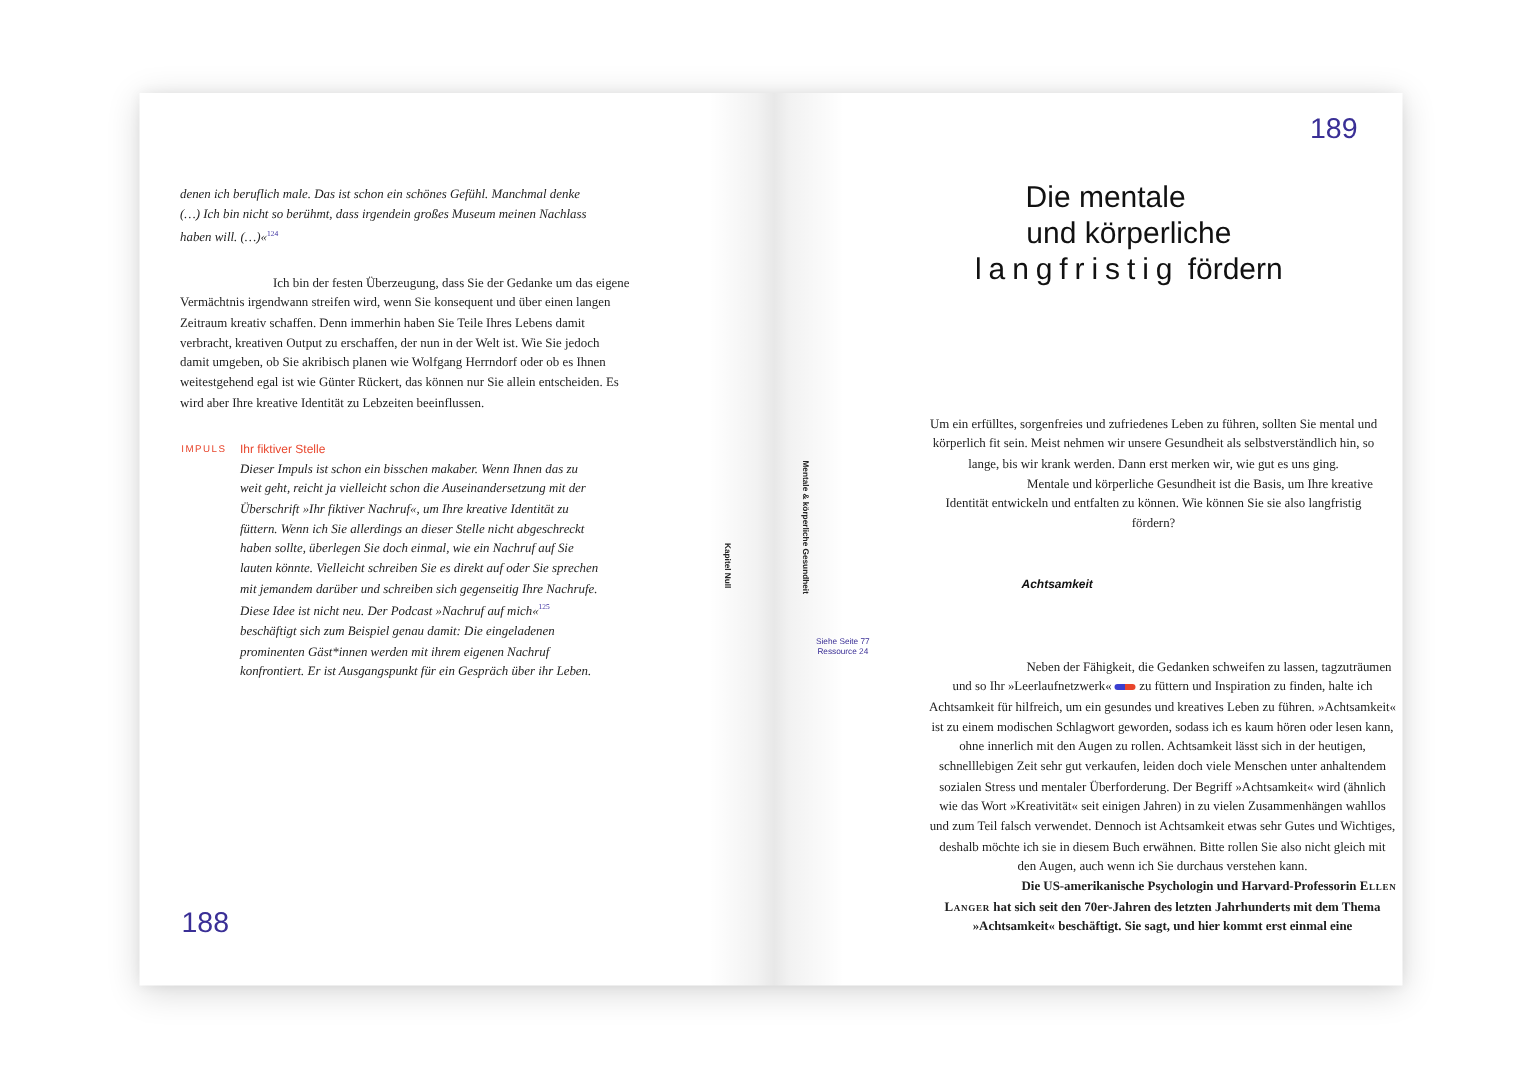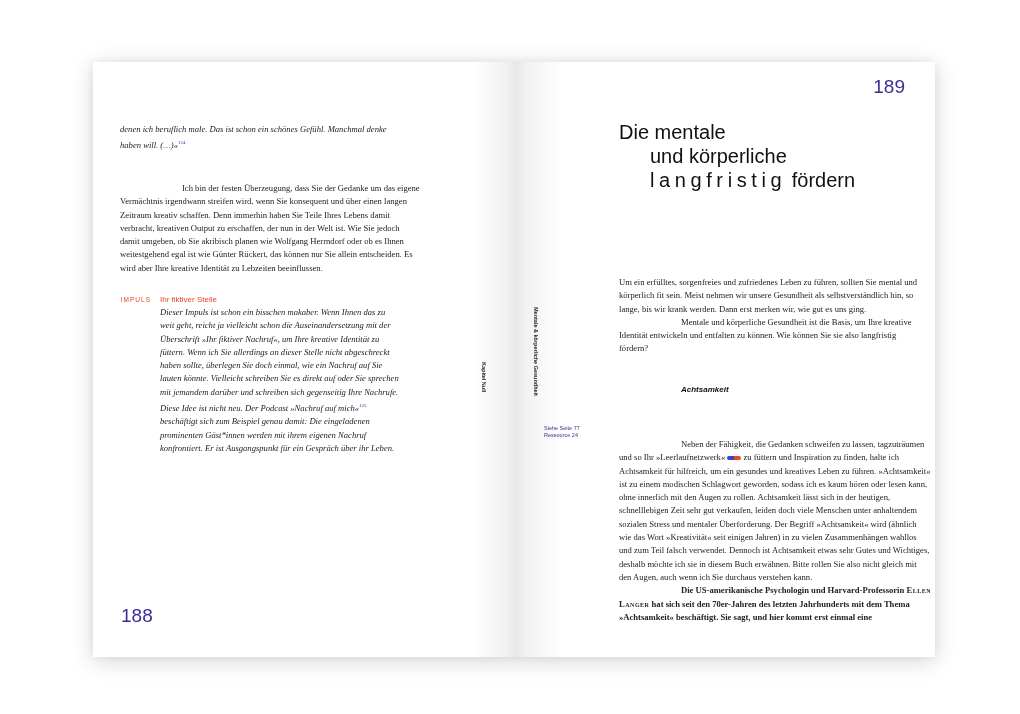--- a/index.html
+++ b/index.html
@@ -1,21 +1,21 @@
 <!DOCTYPE html>
 <html><head>
 <meta charset="utf-8">
 <style>
   html,body{margin:0;padding:0;}
   body{width:1020px;height:714px;background:#ffffff;position:relative;overflow:hidden;font-family:"DejaVu Serif",serif;}
   .spread{position:absolute;left:93px;top:62px;width:842px;height:595px;background:#fff;box-shadow:0 4px 22px rgba(0,0,0,0.16),0 0 8px rgba(0,0,0,0.06);}
   .gutter{position:absolute;left:380px;top:0;width:90px;height:100%;background:linear-gradient(to right,rgba(0,0,0,0) 0%,rgba(0,0,0,0.05) 35%,rgba(0,0,0,0.09) 48%,rgba(0,0,0,0.05) 60%,rgba(0,0,0,0) 100%);pointer-events:none;}
   .page{position:absolute;top:0;height:100%;}
   .left-page{left:0;width:421px;}
-  .right-page{left:421px;width:421px;}
+  .right-page{left:421px;width:421px;text-align:center;}
   .body-text{font-family:"Liberation Serif",serif;font-size:8.6px;line-height:13.3px;color:#222;}
   .italic{font-style:italic;}
   .indent{text-indent:62px;}
   .quote-block{position:absolute;left:27px;top:61px;width:300px;}
   .para-left{position:absolute;left:27px;top:120px;width:300px;}
   .impuls{position:absolute;left:0;top:231px;width:340px;}
   .impuls-label{position:absolute;left:-2px;top:0;width:60px;text-align:right;font-family:"Liberation Sans",sans-serif;font-size:6.5px;letter-spacing:1px;color:#e8452c;line-height:13px;}
   .impuls-title{position:absolute;left:67px;top:0;font-family:"Liberation Sans",sans-serif;font-size:8px;color:#e8452c;line-height:13px;}
   .impuls-text{position:absolute;left:67px;top:13px;width:240px;}
   sup.ref{color:#3b2fa0;font-size:5px;font-style:normal;}
@@ -37,20 +37,21 @@
 </style>
 </head>
 <body>
 
 <div class="spread">
   <div class="gutter"></div>
 
   <div class="page left-page">
     <div class="quote-block body-text italic">
       <div>denen ich beruflich male. Das ist schon ein schönes Gefühl. Manchmal denke</div>
+      <div>(…) Ich bin nicht so berühmt, dass irgendein großes Museum meinen Nachlass</div>
       <div><span>haben will. (…)«</span><sup class="ref">124</sup></div>
     </div>
 
     <p class="para-left body-text indent" style="margin:0;">Ich bin der festen Überzeugung, dass Sie der Gedanke um das eigene Vermächtnis irgendwann streifen wird, wenn Sie konsequent und über einen langen Zeitraum kreativ schaffen. Denn immerhin haben Sie Teile Ihres Lebens damit verbracht, kreativen Output zu erschaffen, der nun in der Welt ist. Wie Sie jedoch damit umgeben, ob Sie akribisch planen wie Wolfgang Herrndorf oder ob es Ihnen weitestgehend egal ist wie Günter Rückert, das können nur Sie allein entscheiden. Es wird aber Ihre kreative Identität zu Lebzeiten beeinflussen.</p>
 
     <div class="impuls">
       <div class="impuls-label">IMPULS</div>
       <div class="impuls-title">Ihr fiktiver Stelle</div>
       <div class="impuls-text body-text italic"><span>Dieser Impuls ist schon ein bisschen makaber. Wenn Ihnen das zu weit geht, reicht ja vielleicht schon die Auseinandersetzung mit der Überschrift »Ihr fiktiver Nachruf«, um Ihre kreative Identität zu füttern. Wenn ich Sie allerdings an dieser Stelle nicht abgeschreckt haben sollte, überlegen Sie doch einmal, wie ein Nachruf auf Sie lauten könnte. Vielleicht schreiben Sie es direkt auf oder Sie sprechen mit jemandem darüber und schreiben sich gegenseitig Ihre Nachrufe. Diese Idee ist nicht neu. Der Podcast »Nachruf auf mich«</span><sup class="ref">125</sup><span> beschäftigt sich zum Beispiel genau damit: Die eingeladenen prominenten Gäst*innen werden mit ihrem eigenen Nachruf konfrontiert. Er ist Ausgangspunkt für ein Gespräch über ihr Leben.</span></div>
     </div>

